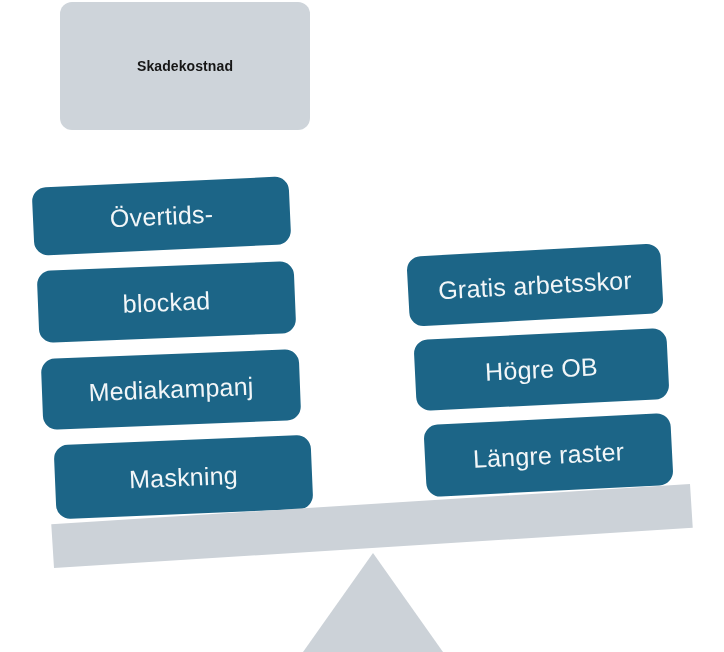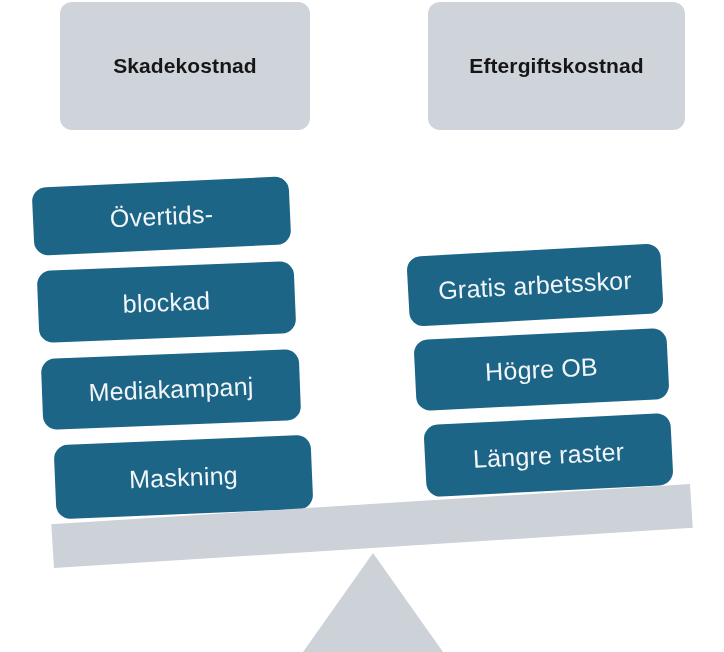--- a/index.html
+++ b/index.html
@@ -21,21 +21,21 @@
     position: absolute;
     background: #ced4da;
     border-radius: 12px;
     display: flex;
     align-items: center;
     justify-content: center;
   }
   .header-label {
     color: #161616;
     font-weight: bold;
-    font-size: 21px;
+    font-size: 14px;
     letter-spacing: 0.1px;
     white-space: nowrap;
   }
   #header-box-left  { left: 60px;  top: 2px; width: 250px; height: 128px; }
   #header-box-right { left: 428px; top: 2px; width: 257px; height: 128px; }
 
   
   .card {
     position: absolute;
     background: #1c6587;
@@ -86,23 +86,20 @@
 </style>
 </head>
 <body>
 
 <div id="scene">
 
   <div class="header-box" id="header-box-left">
     <span class="header-label">Skadekostnad</span>
   </div>
 
-  <div class="header-box" id="header-box-right">
-    <span class="header-label">Eftergiftskostnad</span>
-  </div>
 
   <div class="card" id="card-overtids">
     <span class="card-label">Övertids-</span>
   </div>
 
   <div class="card" id="card-blockad">
     <span class="card-label">blockad</span>
   </div>
 
   <div class="card" id="card-mediakampanj">

